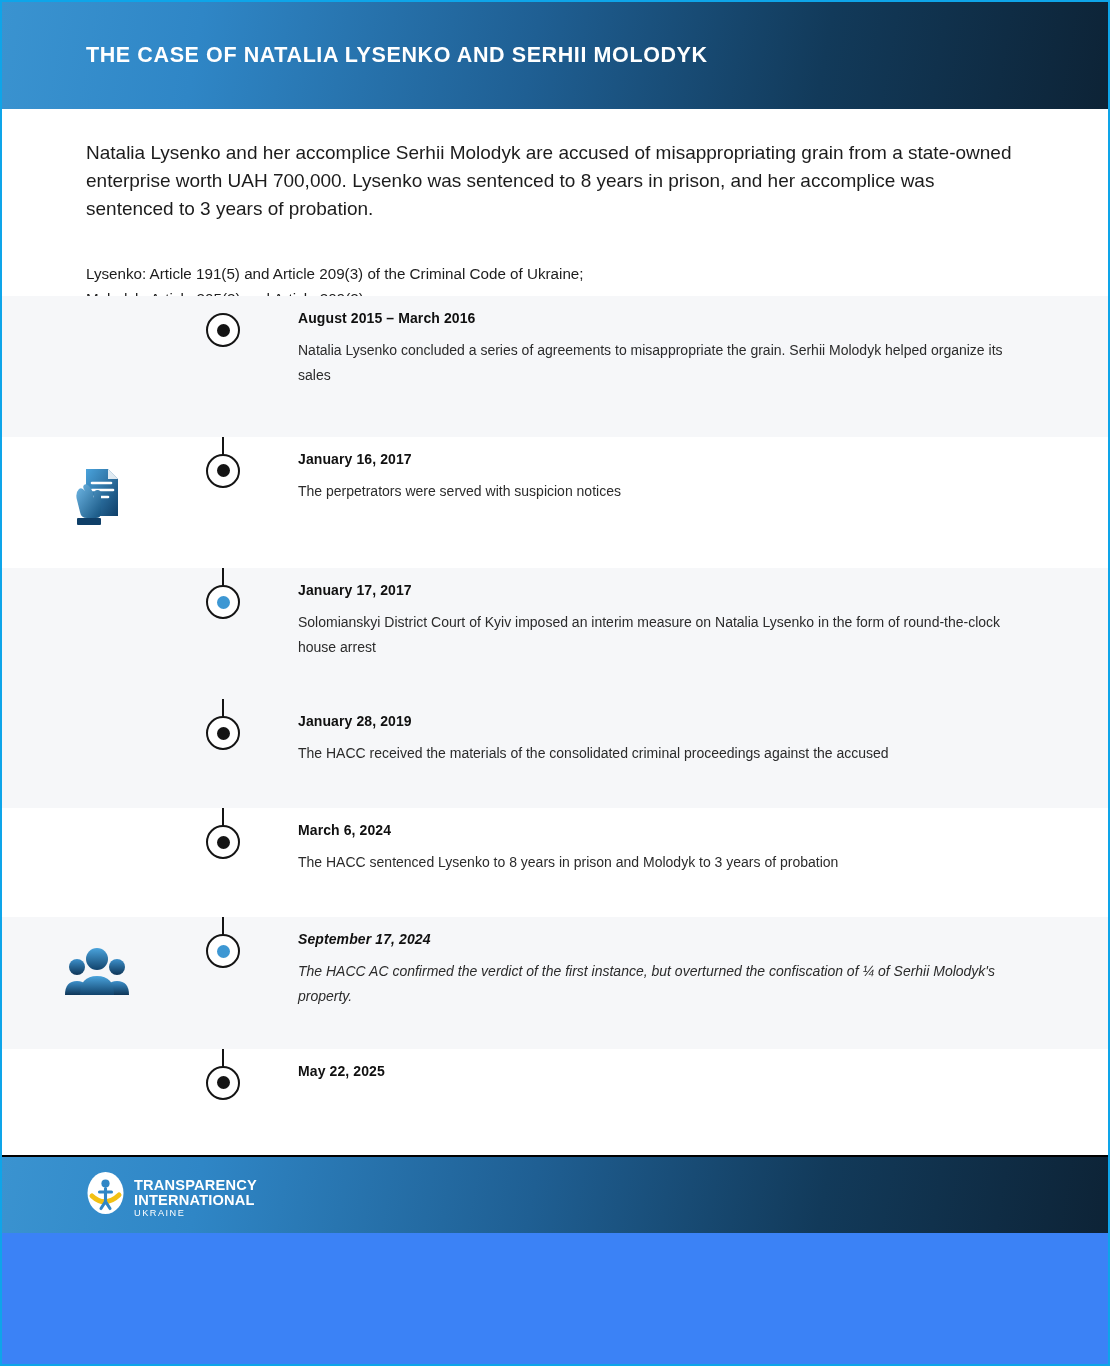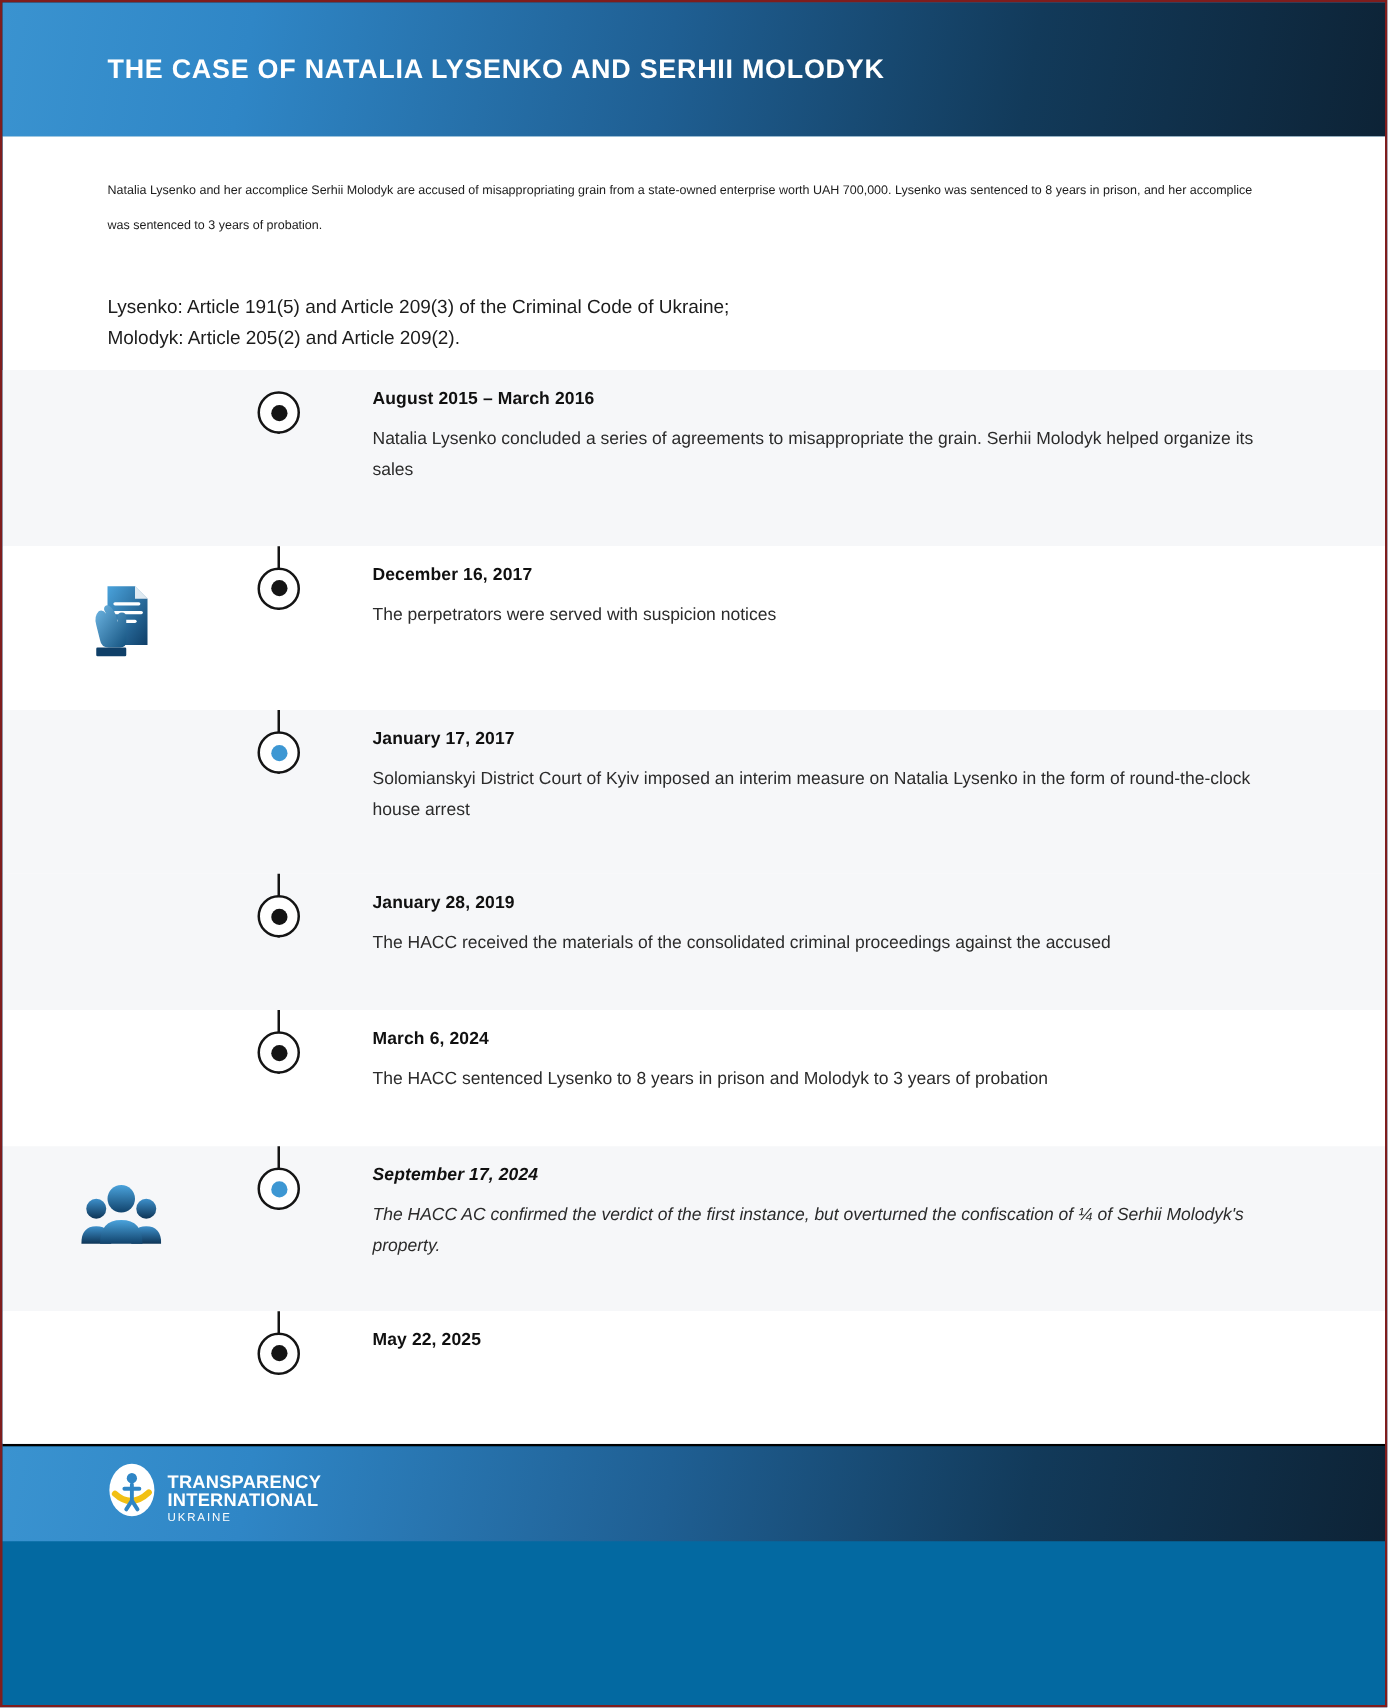--- a/index.html
+++ b/index.html
@@ -8,22 +8,22 @@
     width: 1110px;
     height: 1366px;
     background: #ffffff;
     font-family: "Liberation Sans", sans-serif;
   }
 
   .page {
     position: relative;
     width: 1110px;
     height: 1366px;
-    background: #0369a1;
-    border: 2px solid #7f1d1d;
+    background: #3b82f6;
+    border: 2px solid #0ea5e9;
     overflow: hidden;
   }
 
   
   .header {
     position: relative;
     height: 107px;
     background: linear-gradient(100deg, #3a93d0 0%, #2f86c6 18%, #1f5f93 48%, #123a5a 74%, #0d2336 100%);
     display: flex;
     align-items: center;
@@ -37,21 +37,21 @@
     font-family: "Liberation Sans", sans-serif;
   }
 
   
   .intro {
     background: #ffffff;
     padding: 30px 84px 0 84px;
     height: 187px;
   }
   .intro-lead {
-    font-size: 10px;
+    font-size: 19px;
     line-height: 28px;
     color: #1c1c1c;
     max-width: 930px;
   }
   .intro-articles {
     margin-top: 38px;
     font-size: 15.2px;
     line-height: 25px;
     color: #1c1c1c;
   }
@@ -227,21 +227,21 @@
       <rect x="10" y="55" width="24" height="7" rx="1" fill="#0f3f68"></rect>
     </svg></span>
         </div>
         <div class="tl-marker-cell">
           <span class="tl-line" style="top: 0px; bottom: 0px;"></span>
           <span class="tl-dot">
             <i></i>
           </span>
         </div>
         <div class="tl-text-cell">
-          <div class="tl-date">December 16, 2017</div>
+          <div class="tl-date">January 16, 2017</div>
           <div class="tl-desc">The perpetrators were served with suspicion notices</div>
         </div>
       </div>
       <div class="tl-row shade" style="height: 131.228px;">
         <div class="tl-icon-cell"></div>
         <div class="tl-marker-cell">
           <span class="tl-line" style="top: 0px; bottom: 0px;"></span>
           <span class="tl-dot accent">
             <i></i>
           </span>

